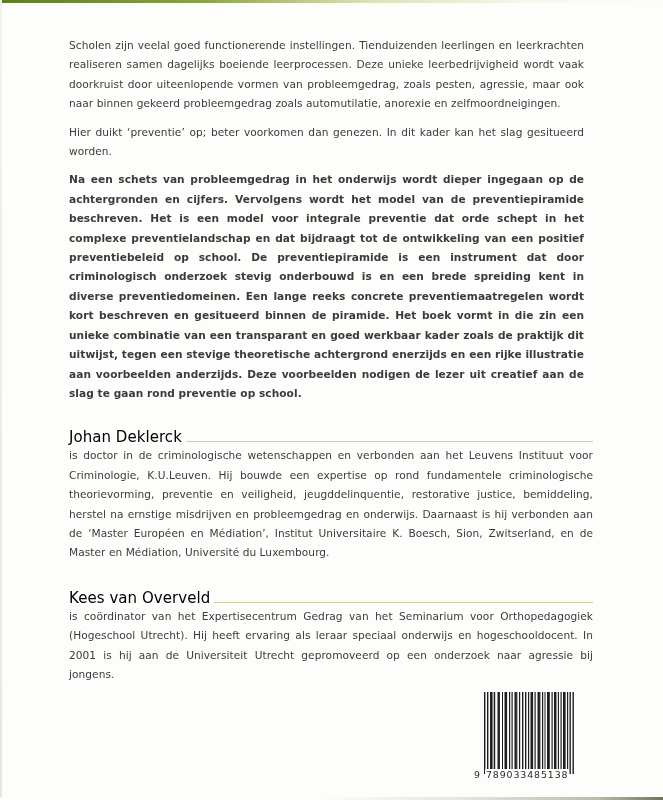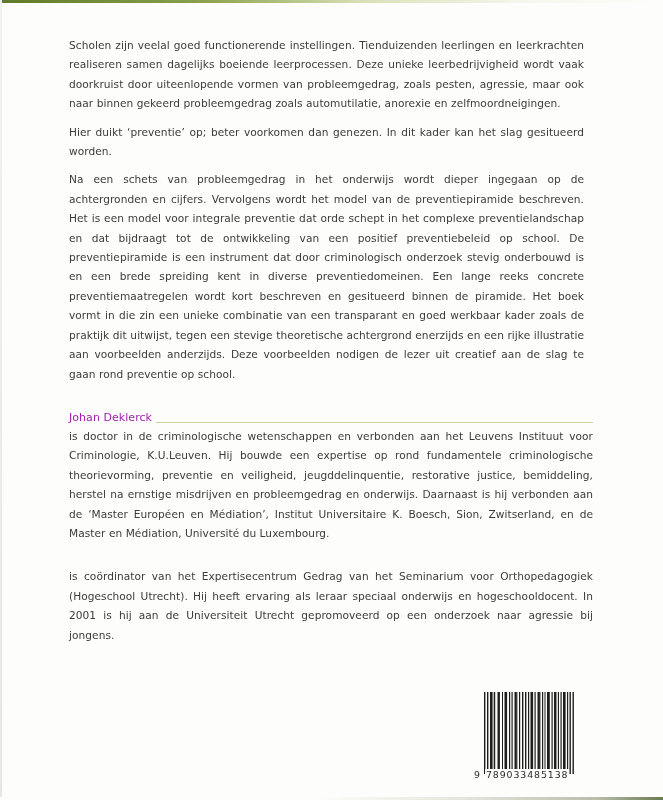--- a/index.html
+++ b/index.html
@@ -27,29 +27,29 @@
     font-size: 10.6px;
     line-height: 19.4px;
     letter-spacing: 0.05px;
   }
   .content p {
     margin: 0 9px 9px 0;
     text-align: justify;
     text-align-last: left;
     hyphens: none;
   }
-  .content p.gap { margin-bottom: 23px; }
+  .content p.gap { margin-bottom: 23px; font-weight: bold; }
   .author-head {
     display: flex; align-items: flex-end;
     margin-top: 0;
     height: 20px;
   }
   .author-name {
-    color: #a21caf;
-    font-size: 11px;
+    color: #000000;
+    font-size: 15px;
     white-space: nowrap;
     padding-right: 4px;
     line-height: 18px;
   }
   .author-rule {
     flex: 1;
     border-bottom: 1px solid #c9d2a0;
     margin-bottom: 4px;
   }
   .bio { margin: 0 0 24px 0 !important; }
@@ -75,20 +75,24 @@
   <p>Scholen zijn veelal goed functionerende instellingen. Tienduizenden leerlingen en leerkrachten realiseren samen dagelijks boeiende leerprocessen. Deze unieke leerbedrijvigheid wordt vaak doorkruist door uiteenlopende vormen van probleemgedrag, zoals pesten, agressie, maar ook naar binnen gekeerd probleemgedrag zoals automutilatie, anorexie en zelfmoordneigingen.</p>
   <p>Hier duikt ‘preventie’ op; beter voorkomen dan genezen. In dit kader kan het slag gesitueerd worden.</p>
   <p class="gap">Na een schets van probleemgedrag in het onderwijs wordt dieper ingegaan op de achter­gronden en cijfers. Vervolgens wordt het model van de preventiepiramide beschreven. Het is een model voor integrale preventie dat orde schept in het complexe preventielandschap en dat bijdraagt tot de ontwikkeling van een positief preventiebeleid op school. De preventie­piramide is een instrument dat door criminologisch onderzoek stevig onderbouwd is en een brede spreiding kent in diverse preventiedomeinen. Een lange reeks concrete preventiemaat­regelen wordt kort beschreven en gesitueerd binnen de piramide. Het boek vormt in die zin een unieke combinatie van een transparant en goed werkbaar kader zoals de praktijk dit uitwijst, tegen een stevige theoretische achtergrond enerzijds en een rijke illustratie aan voorbeelden anderzijds. Deze voorbeelden nodigen de lezer uit creatief aan de slag te gaan rond preventie op school.</p>
 
   <div class="author-head">
     <span class="author-name">Johan Deklerck</span>
     <span class="author-rule"></span>
   </div>
   <p class="bio">is doctor in de criminologische wetenschappen en verbonden aan het Leuvens Instituut voor Criminologie, K.U.Leuven. Hij bouwde een expertise op rond fundamentele criminologische theorievorming, preventie en veiligheid, jeugddelinquentie, restorative justice, bemiddeling, herstel na ernstige misdrijven en probleemgedrag en onderwijs. Daarnaast is hij verbonden aan de ‘Master Européen en Médiation’, Institut Universitaire K. Boesch, Sion, Zwitserland, en de Master en Médiation, Université du Luxembourg.</p>
 
+  <div class="author-head">
+    <span class="author-name">Kees van Overveld</span>
+    <span class="author-rule"></span>
+  </div>
   <p class="bio">is coördinator van het Expertisecentrum Gedrag van het Seminarium voor Orthopedagogiek (Hogeschool Utrecht). Hij heeft ervaring als leraar speciaal onderwijs en hogeschooldocent. In 2001 is hij aan de Universiteit Utrecht gepromoveerd op een onderzoek naar agressie bij jongens.</p>
 </div>
 
 <div class="barcode">
   <svg width="112" height="82" viewBox="0 0 112 82">
     <g fill="#1e1e1e">
       <rect x="12" y="0" width="1.4" height="82"></rect>
       <rect x="15" y="0" width="1.4" height="82"></rect>
       <rect x="18" y="0" width="2.6" height="78"></rect>
       <rect x="22" y="0" width="1.2" height="78"></rect>

